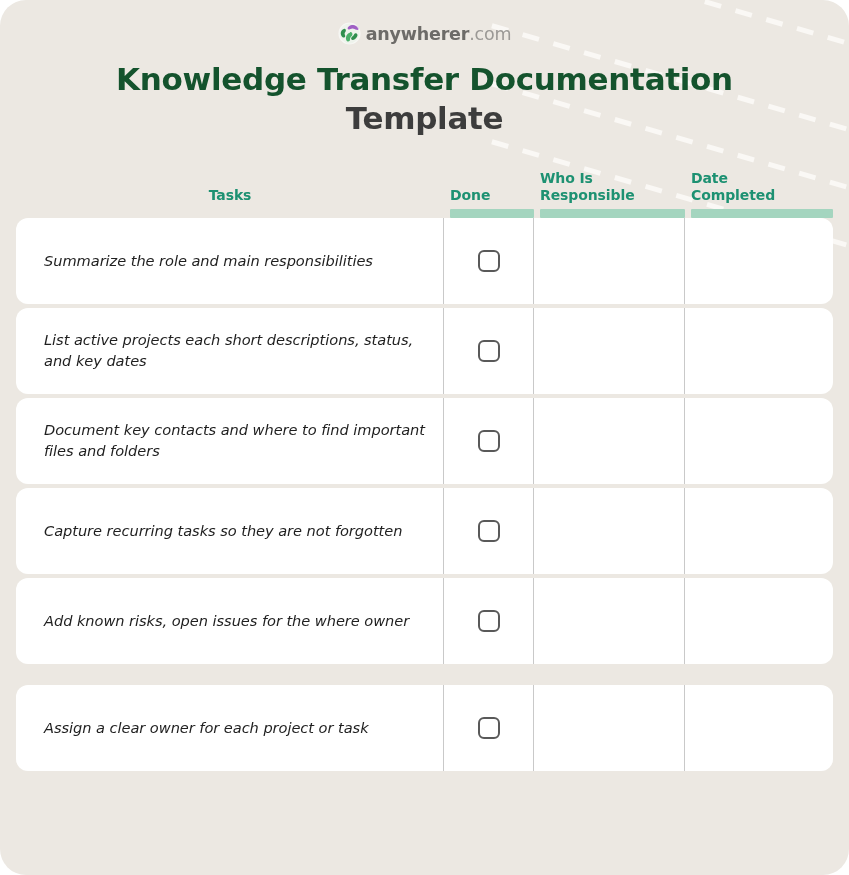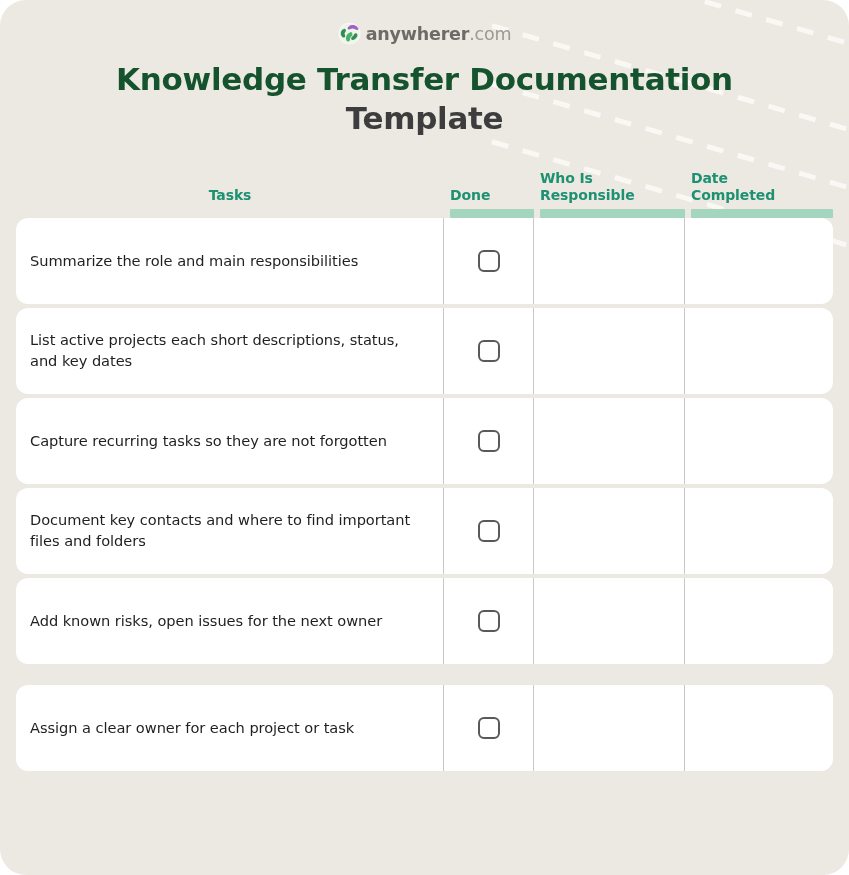--- a/index.html
+++ b/index.html
@@ -119,22 +119,23 @@
     height: 86px;
     margin-bottom: 4px;
     border-radius: 12px;
   }
   .row:last-child { margin-bottom: 0; margin-top: 21px; }
 
   .cell { display: flex; align-items: center; height: 100%; }
 
   .cell-tasks {
     width: 428px;
-    padding: 0 18px 0 14px;
+    padding: 0 18px 0 28px;
     border-right: 1px solid #c9c9c9;
+    font-style: italic;
   }
   .cell-task-text {
     font-size: 14.6px;
     color: #1f1f1f;
     line-height: 1.43;
     letter-spacing: -0.05px;
   }
 
   .cell-done {
     width: 90px;
@@ -225,41 +226,41 @@
             <span class="cell-task-text">List active projects each short descriptions, status, and key dates</span>
           </div>
           <div class="cell cell-done">
             <span class="checkbox"></span>
           </div>
           <div class="cell cell-who"></div>
           <div class="cell cell-date"></div>
         </div>
         <div class="row">
           <div class="cell cell-tasks">
+            <span class="cell-task-text">Document key contacts and where to find important files and folders</span>
+          </div>
+          <div class="cell cell-done">
+            <span class="checkbox"></span>
+          </div>
+          <div class="cell cell-who"></div>
+          <div class="cell cell-date"></div>
+        </div>
+        <div class="row">
+          <div class="cell cell-tasks">
             <span class="cell-task-text">Capture recurring tasks so they are not forgotten</span>
           </div>
           <div class="cell cell-done">
             <span class="checkbox"></span>
           </div>
           <div class="cell cell-who"></div>
           <div class="cell cell-date"></div>
         </div>
         <div class="row">
           <div class="cell cell-tasks">
-            <span class="cell-task-text">Document key contacts and where to find important files and folders</span>
-          </div>
-          <div class="cell cell-done">
-            <span class="checkbox"></span>
-          </div>
-          <div class="cell cell-who"></div>
-          <div class="cell cell-date"></div>
-        </div>
-        <div class="row">
-          <div class="cell cell-tasks">
-            <span class="cell-task-text">Add known risks, open issues for the next owner</span>
+            <span class="cell-task-text">Add known risks, open issues for the where owner</span>
           </div>
           <div class="cell cell-done">
             <span class="checkbox"></span>
           </div>
           <div class="cell cell-who"></div>
           <div class="cell cell-date"></div>
         </div>
         <div class="row">
           <div class="cell cell-tasks">
             <span class="cell-task-text">Assign a clear owner for each project or task</span>

